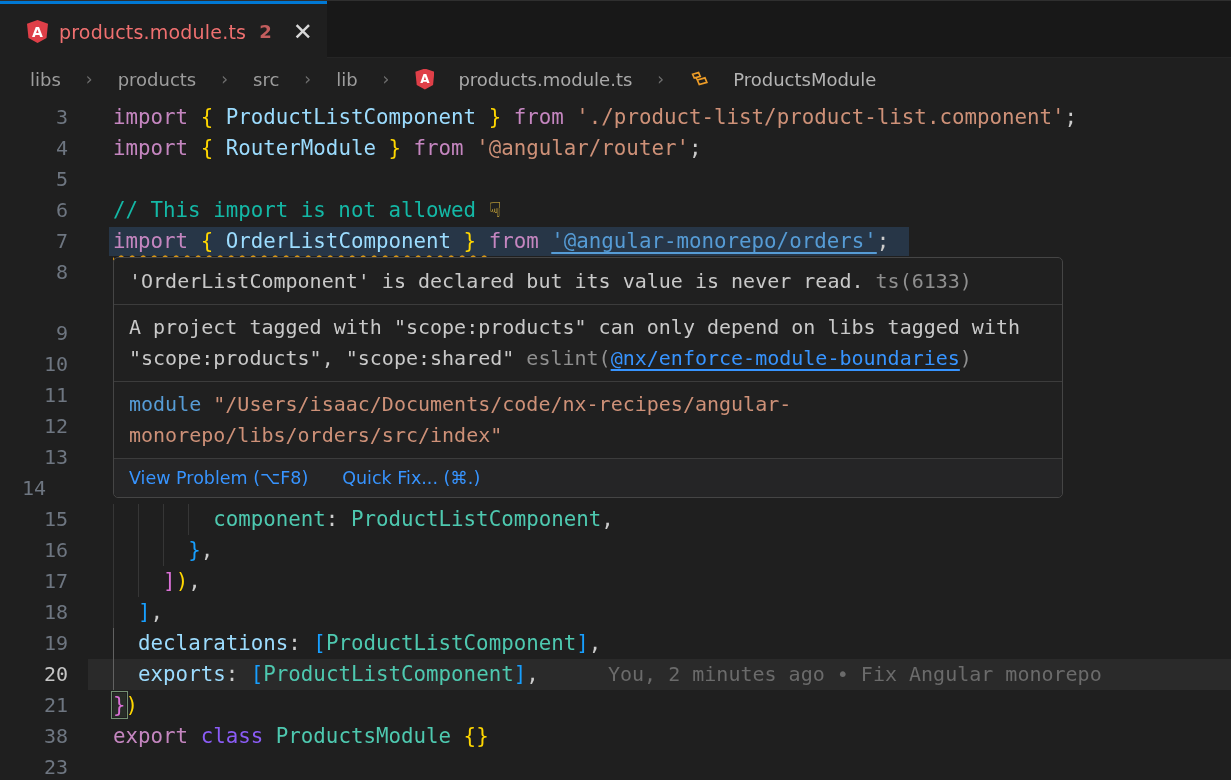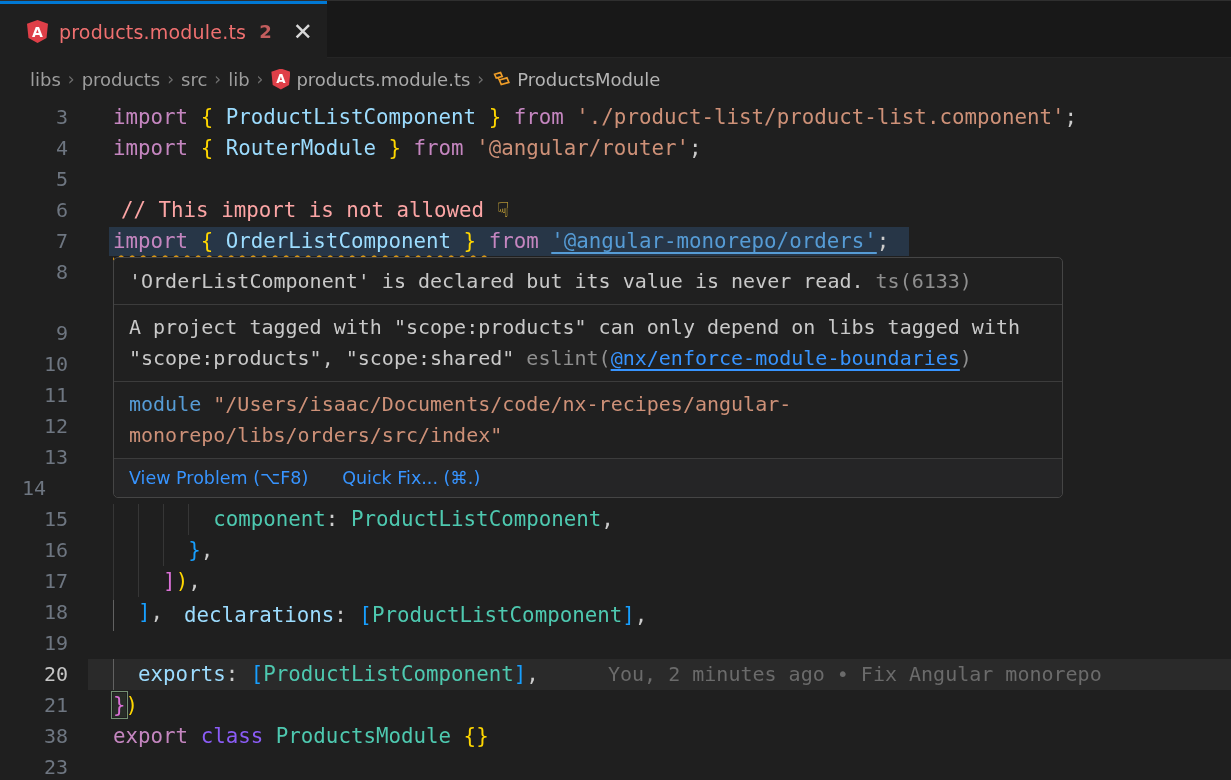--- a/index.html
+++ b/index.html
@@ -9,21 +9,21 @@
   .tabbar{position:absolute;left:0;top:0;width:1231px;height:58px;background:#181818;border-top:1px solid #2f2f2f;box-sizing:border-box;border-bottom:1px solid #252525;}
   .tab{position:absolute;left:0;top:0;width:327px;height:58px;background:#1f1f1f;border-top:3px solid #0078d4;box-sizing:border-box;display:flex;align-items:center;padding-left:27px;gap:11px;cursor:pointer;}
   .tab-label{color:#f07070;font-size:19px;letter-spacing:.2px;}
   .tab-count{color:#c25d5d;font-size:18px;font-weight:bold;margin-left:2px;}
   .tab-close{color:#d8d8d8;font-size:24px;line-height:24px;margin-left:10px;cursor:pointer;font-family:"DejaVu Sans",sans-serif;}
 
   .ng-shield{width:21px;height:23px;background:#df3f48;clip-path:polygon(50% 0,100% 16%,93% 78%,50% 100%,7% 78%,0 16%);display:flex;align-items:center;justify-content:center;color:#fff;font-weight:bold;font-size:14px;flex:0 0 auto;}
   .ng-shield.sm{width:19px;height:21px;font-size:12px;}
 
   
-  .breadcrumb{position:absolute;left:0;top:58px;width:1231px;height:42px;background:#1f1f1f;display:flex;align-items:center;padding-left:30px;gap:5px;font-size:18px;color:#9d9d9d;box-sizing:border-box;}
+  .breadcrumb{position:absolute;left:0;top:58px;width:1231px;height:42px;background:#1f1f1f;display:flex;align-items:center;padding-left:30px;gap:23px;font-size:18px;color:#9d9d9d;box-sizing:border-box;}
   .bc-sep{color:#6e6e6e;font-size:17px;padding:0 2px;}
   .bc-item{cursor:pointer;}
   .bc-file{color:#a9a9a9;}
   .bc-symbol{color:#b4b4b4;}
   .bc-ico{display:inline-flex;margin:0 1px;}
 
   
   .editor{position:absolute;left:0;top:100px;width:1231px;height:680px;background:#1f1f1f;font-family:"DejaVu Sans Mono",monospace;}
   .lnum{position:absolute;left:0;width:68px;height:31px;line-height:31px;text-align:right;color:#6e7681;font-size:20px;cursor:pointer;}
   .lnum.active{color:#c6c6c6;}
@@ -31,21 +31,21 @@
   .cur-line{position:absolute;left:88px;width:1143px;height:31px;background:rgba(255,255,255,.05);}
   .guide{position:absolute;top:0;width:1px;height:31px;background:#363636;}
   .guide.active{background:#616161;}
   .hl-bg{position:absolute;left:-4px;top:1px;width:800px;height:29px;background:rgba(56,100,150,.34);}
   .sq{position:relative;text-decoration-style:wavy;text-decoration-color:#f14c4c;text-decoration-thickness:2px;text-underline-offset:5px;text-decoration-skip-ink:none;}
   .sq-orange{position:absolute;left:0;top:0;color:transparent;text-decoration:underline;text-decoration-style:wavy;text-decoration-color:#d89614;text-decoration-thickness:2px;text-underline-offset:7px;text-decoration-skip-ink:none;pointer-events:none;}
   .blame{position:absolute;left:495px;top:0;color:#6b6b6b;font-size:20px;}
 
   
   .tk-kw{color:#c586c0;}  .tk-kwb{color:#8b5cf6;} .tk-vb{color:#9cdcfe;}
-  .tk-cl{color:#4ec9b0;}  .tk-st{color:#ce9178;}  .tk-cm{color:#fca5a5;margin-left:8px;}
+  .tk-cl{color:#4ec9b0;}  .tk-st{color:#ce9178;}  .tk-cm{color:#14b8a6;}
   .tk-bg{color:#ffd700;}  .tk-bb{color:#179fff;}  .tk-bp{color:#da70d6;}
   .tk-d{color:#cccccc;}
   .tk-em{color:#eec33f;font-family:"DejaVu Sans",sans-serif;}
   .tk-lk{color:#569cd6;text-decoration:underline;text-decoration-color:#569cd6;text-underline-offset:4px;}
   .tk-bpx{color:#da70d6;outline:1px solid rgba(130,165,130,.85);outline-offset:1px;background:rgba(100,140,100,.12);}
 
   
   .hover{position:absolute;left:113px;top:157px;width:950px;background:#202020;border:1px solid #454545;border-radius:5px;box-sizing:border-box;z-index:10;font-family:"DejaVu Sans Mono",monospace;font-size:20px;color:#c9c9c9;}
   .hv-sec{padding:7px 15px;line-height:31px;}
   .hv-sec.first{height:46px;display:flex;align-items:center;padding:0 15px;}
@@ -148,21 +148,21 @@
       <div class="code-row" style="top: 373px;"><span></span></div>
       <div class="lnum" style="top: 404px;">15</div>
       <div class="code-row" style="top: 404px;"><div class="guide" style="left: 0px;"></div><div class="guide" style="left: 25.02px;"></div><div class="guide" style="left: 50.04px;"></div><div class="guide" style="left: 75.06px;"></div><span><span class="tk-d">        </span><span class="tk-cl">component</span><span class="tk-d">: </span><span class="tk-cl">ProductListComponent</span><span class="tk-d">,</span></span></div>
       <div class="lnum" style="top: 435px;">16</div>
       <div class="code-row" style="top: 435px;"><div class="guide" style="left: 0px;"></div><div class="guide" style="left: 25.02px;"></div><div class="guide" style="left: 50.04px;"></div><span><span class="tk-d">      </span><span class="tk-bb">}</span><span class="tk-d">,</span></span></div>
       <div class="lnum" style="top: 466px;">17</div>
       <div class="code-row" style="top: 466px;"><div class="guide" style="left: 0px;"></div><div class="guide" style="left: 25.02px;"></div><span><span class="tk-d">    </span><span class="tk-bp">]</span><span class="tk-bg">)</span><span class="tk-d">,</span></span></div>
       <div class="lnum" style="top: 497px;">18</div>
       <div class="code-row" style="top: 497px;"><div class="guide" style="left: 0px;"></div><span><span class="tk-d">  </span><span class="tk-bb">]</span><span class="tk-d">,</span></span></div>
       <div class="lnum" style="top: 528px;">19</div>
-      <div class="code-row" style="top: 500px; padding-left: 46px;"><div class="guide active" style="left: 0px;"></div><span><span class="tk-d">  </span><span class="tk-vb">declarations</span><span class="tk-d">: </span><span class="tk-bb">[</span><span class="tk-cl">ProductListComponent</span><span class="tk-bb">]</span><span class="tk-d">,</span></span></div>
+      <div class="code-row" style="top: 528px;"><div class="guide active" style="left: 0px;"></div><span><span class="tk-d">  </span><span class="tk-vb">declarations</span><span class="tk-d">: </span><span class="tk-bb">[</span><span class="tk-cl">ProductListComponent</span><span class="tk-bb">]</span><span class="tk-d">,</span></span></div>
       <div class="cur-line" style="top: 559px;"></div>
       <div class="lnum active" style="top: 559px;">20</div>
       <div class="code-row" style="top: 559px;"><div class="guide active" style="left: 0px;"></div><span><span class="tk-d">  </span><span class="tk-vb">exports</span><span class="tk-d">: </span><span class="tk-bb">[</span><span class="tk-cl">ProductListComponent</span><span class="tk-bb">]</span><span class="tk-d">,</span></span><span class="blame">You, 2 minutes ago • Fix Angular monorepo</span></div>
       <div class="lnum" style="top: 590px;">21</div>
       <div class="code-row" style="top: 590px;"><span><span class="tk-bpx">}</span><span class="tk-bg">)</span></span></div>
       <div class="lnum" style="top: 621px;">38</div>
       <div class="code-row" style="top: 621px;"><span><span class="tk-kw">export </span><span class="tk-kwb">class </span><span class="tk-cl">ProductsModule</span><span class="tk-d"> </span><span class="tk-bg">{}</span></span></div>
       <div class="lnum" style="top: 652px;">23</div>
       <div class="code-row" style="top: 652px;"><span></span></div>
     </div>

